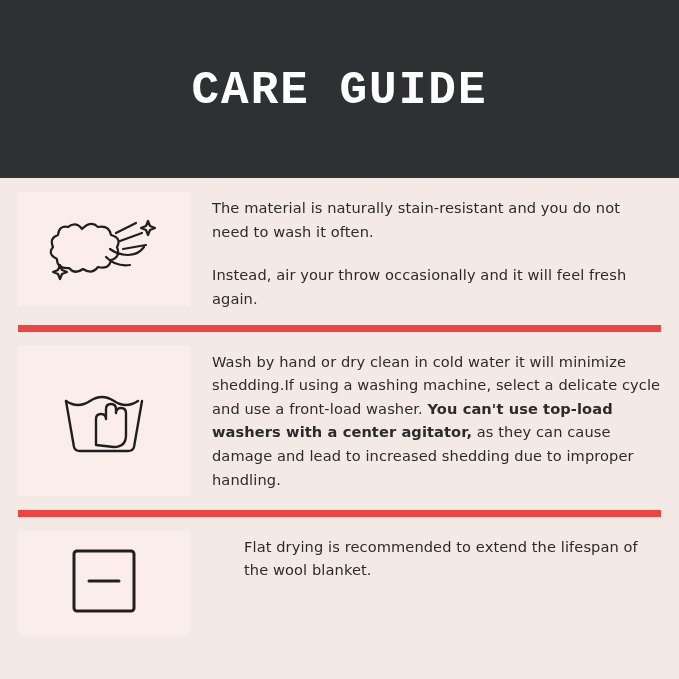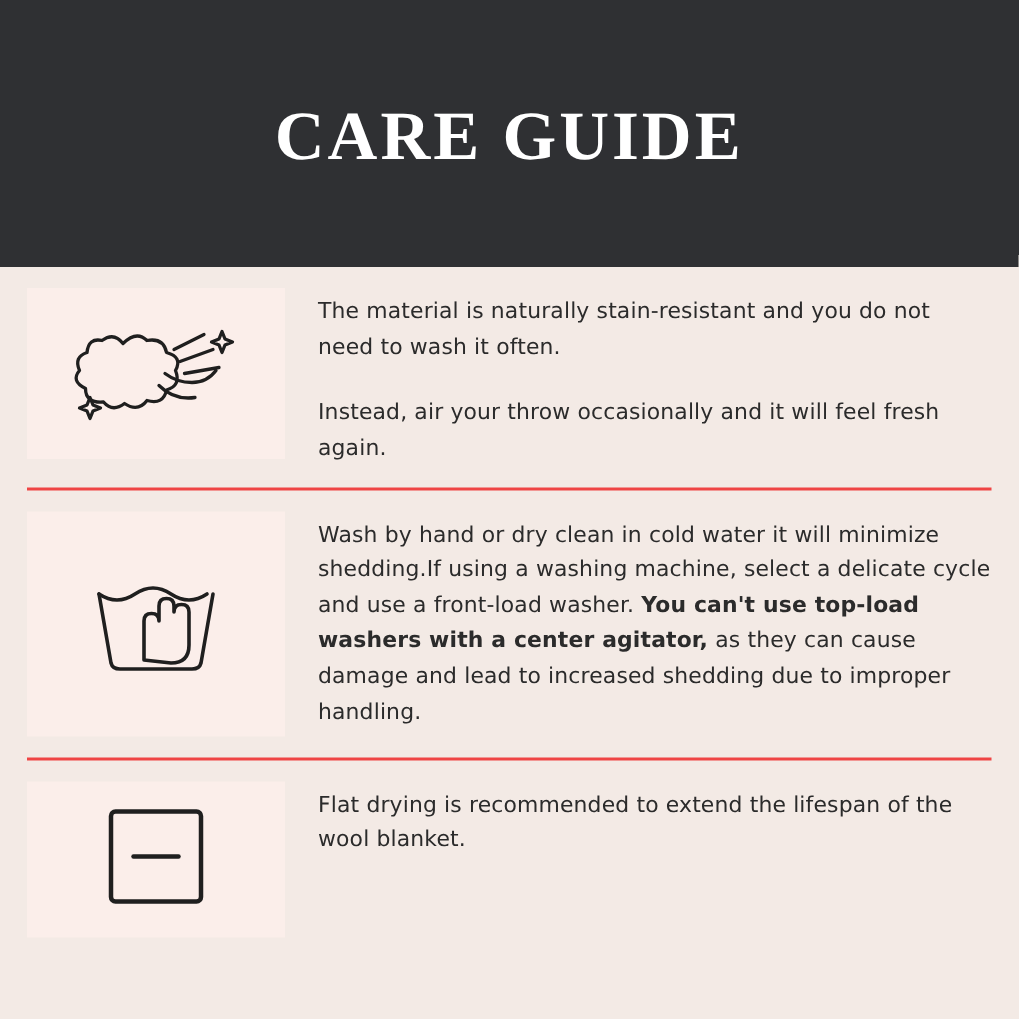--- a/index.html
+++ b/index.html
@@ -24,41 +24,42 @@
   .header {
     width: 100%;
     height: 178px;
     background: #2f3033;
     display: flex;
     align-items: center;
     justify-content: center;
   }
   .header-title {
     color: #ffffff;
-    font-family: Liberation Serif, serif;
+    font-family: Liberation Mono, monospace;
     font-size: 46px;
     font-weight: bold;
     letter-spacing: 2px;
     text-align: center;
     line-height: 1;
     margin-top: 4px;
   }
   
   .content {
     padding: 0 18px;
     box-sizing: border-box;
   }
   .care-row {
     display: flex;
     align-items: flex-start;
     padding: 14px 0 14px 0;
-    border-bottom: 2px solid #ef4444;
+    border-bottom: 7px solid #ef4444;
   }
   .care-row:last-child {
     border-bottom: none;
+    gap: 32px;
   }
   .icon-box {
     width: 172px;
     min-width: 172px;
     height: 114px;
     background: #fbeeea;
     display: flex;
     align-items: center;
     justify-content: center;
     margin-right: 22px;

